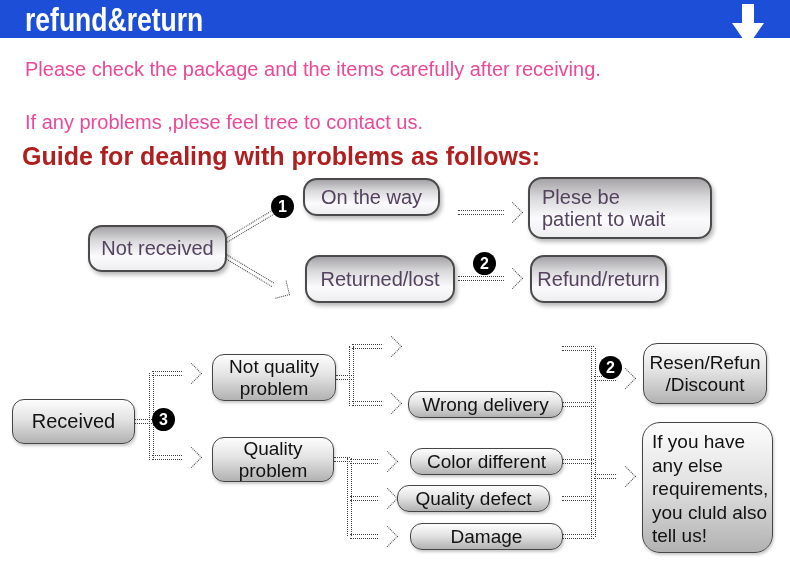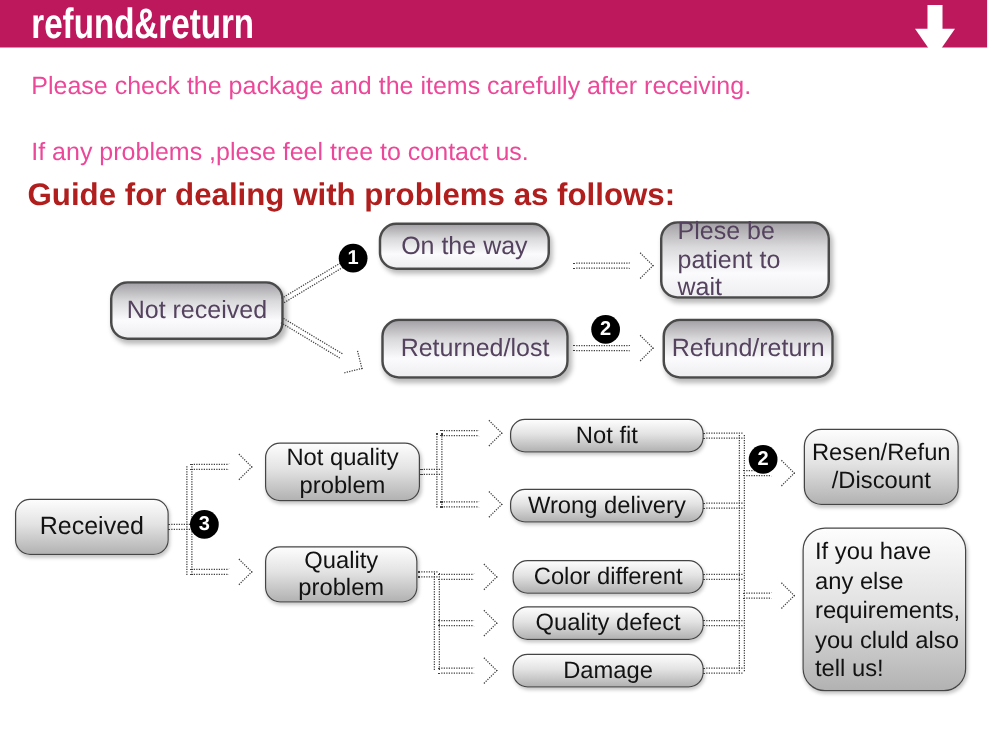--- a/index.html
+++ b/index.html
@@ -1,20 +1,20 @@
 <!DOCTYPE html>
 <html><head>
 <meta charset="utf-8">
 <style>
   html,body{margin:0;padding:0;background:#fff;}
   .stage{position:relative;width:790px;height:585px;background:#ffffff;overflow:hidden;
          font-family:"Liberation Sans", sans-serif;color:#111;}
 
   
-  .bar{position:absolute;left:0;top:0;width:790px;height:38px;background:#be185d;}
+  .bar{position:absolute;left:0;top:0;width:790px;height:38px;background:#1d4ed8;}
   .bar-title{position:absolute;left:25px;top:0;height:38px;line-height:39px;color:#fff;
              font-size:34px;font-weight:700;transform:scaleX(0.78);transform-origin:left center;
              white-space:nowrap;}
   .down-arrow{position:absolute;left:732px;top:4px;width:32px;height:42px;}
   .down-arrow .shaft{position:absolute;left:10px;top:0;width:12px;height:20px;background:#fff;}
   .down-arrow .head{position:absolute;left:0;top:19px;width:0;height:0;
                     border-left:16px solid transparent;border-right:16px solid transparent;
                     border-top:23px solid #fff;}
 
   
@@ -80,21 +80,21 @@
   <div class="node n1" style="left:303px;top:178px;width:137px;height:38px;">On the way</div>
   <div class="node n1" style="left:305px;top:255px;width:150px;height:48px;">Returned/lost</div>
 
   <div class="tube-h" style="left:458px;top:210px;width:50px;"></div>
   <div class="chev" style="left:505px;top:205px;"></div>
 
   <div class="num" style="left:473px;top:252px;">2</div>
   <div class="tube-h" style="left:458px;top:276px;width:50px;"></div>
   <div class="chev" style="left:505px;top:271px;"></div>
 
-  <div class="node n1 left-align" style="left:528px;top:177px;width:136px;height:62px;">Plese be
+  <div class="node n1 left-align" style="left:528px;top:177px;width:184px;height:62px;">Plese be
 patient to wait</div>
   <div class="node n1" style="left:530px;top:255px;width:137px;height:48px;">Refund/return</div>
 
   <div class="node n2" style="left:12px;top:399px;width:123px;height:45px;font-size:20px;">Received</div>
 
   <div class="tube-h" style="left:134px;top:419px;width:18px;"></div>
   <div class="tube-v" style="left:149px;top:373px;height:87px;"></div>
   <div class="num" style="left:152px;top:408px;">3</div>
 
   <div class="tube-h" style="left:152px;top:371px;width:34px;"></div>
@@ -116,24 +116,23 @@
 
   <div class="tube-h" style="left:334px;top:457px;width:16px;"></div>
   <div class="tube-v" style="left:347px;top:458px;height:78px;"></div>
   <div class="tube-h" style="left:350px;top:459px;width:32px;"></div>
   <div class="chev" style="left:380px;top:454px;"></div>
   <div class="tube-h" style="left:350px;top:496px;width:32px;"></div>
   <div class="chev" style="left:380px;top:491px;"></div>
   <div class="tube-h" style="left:350px;top:534px;width:32px;"></div>
   <div class="chev" style="left:380px;top:529px;"></div>
 
-  <div class="node n2" style="left:408px;top:335px;width:155px;height:27px;">Not fit</div>
   <div class="node n2" style="left:408px;top:391px;width:155px;height:27px;">Wrong delivery</div>
   <div class="node n2" style="left:410px;top:448px;width:153px;height:27px;">Color different</div>
-  <div class="node n2" style="left:410px;top:485px;width:153px;height:27px;">Quality defect</div>
+  <div class="node n2" style="left:397px;top:485px;width:153px;height:27px;">Quality defect</div>
   <div class="node n2" style="left:410px;top:523px;width:153px;height:27px;">Damage</div>
 
   <div class="tube-h" style="left:562px;top:346px;width:32px;"></div>
   <div class="tube-h" style="left:562px;top:402px;width:32px;"></div>
   <div class="tube-h" style="left:562px;top:459px;width:32px;"></div>
   <div class="tube-h" style="left:562px;top:496px;width:32px;"></div>
   <div class="tube-h" style="left:562px;top:534px;width:32px;"></div>
   <div class="tube-v" style="left:591px;top:348px;height:189px;"></div>
 
   <div class="num" style="left:599px;top:356px;">2</div>

